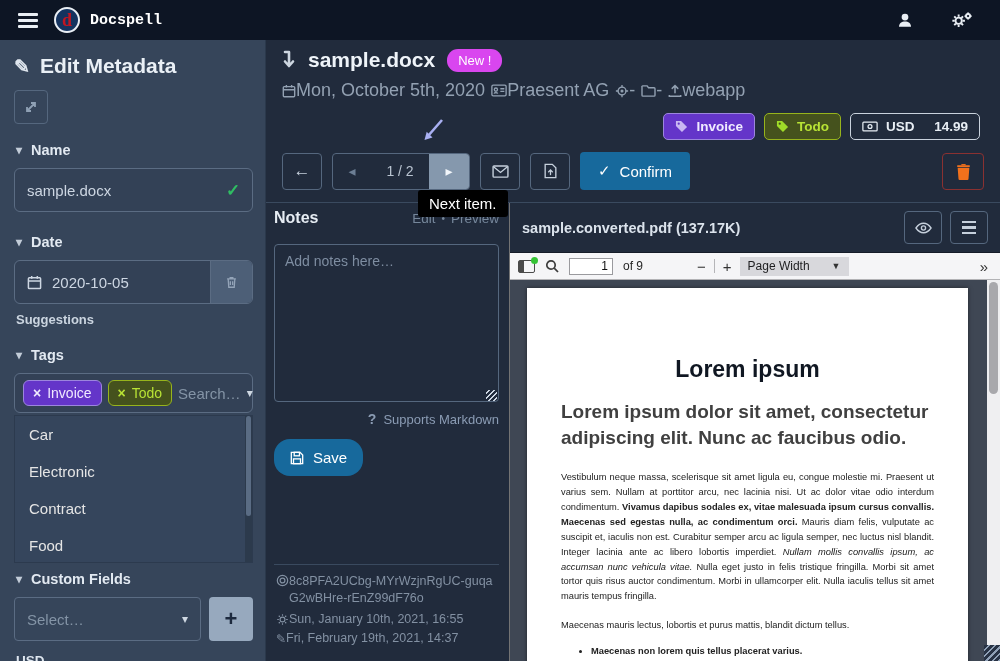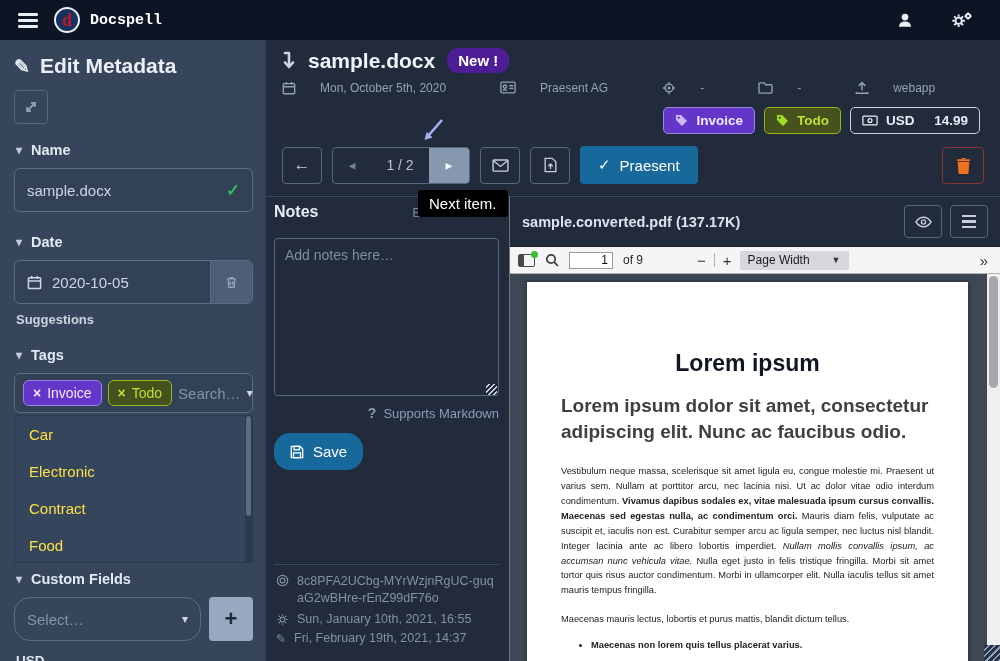--- a/index.html
+++ b/index.html
@@ -43,37 +43,37 @@
   .date-trash { width:42px; background:#4d5f77; border-left:1px solid #5b6c83; display:flex; align-items:center; justify-content:center; color:#94a4b8; cursor:pointer; }
   .suggestions { font-weight:bold; font-size:13px; color:#cbd5e0; margin:8px 2px 0; }
   .tags-box { padding:6px 8px; display:flex; align-items:center; gap:6px; }
   .chip { display:flex; align-items:center; gap:6px; border-radius:6px; padding:4px 9px; font-size:14px; cursor:pointer; }
   .chip-x { font-weight:bold; }
   .chip-invoice { background:#6435c9; border:1px solid #9c85dd; color:#f0eaff; }
   .chip-todo { background:#45521d; border:1px solid #97b41c; color:#b8e335; }
   .tags-search { color:#8494a6; font-size:15px; flex:1; }
   .tags-caret { color:#cfd8e2; font-size:12px; }
   .dropdown { margin:2px 0 0 0; border:1px solid #2c3a4e; background:#35455c; height:148px; overflow:hidden; position:relative; }
-  .dropdown .opt { padding:10px 14px; color:#fde047; font-size:15px; cursor:pointer; }
+  .dropdown .opt { padding:10px 14px; color:#e5e5e5; font-size:15px; cursor:pointer; }
   .dd-scroll { position:absolute; right:0; top:0; bottom:0; width:7px; background:#2c3a4c; }
   .dd-thumb2 { position:absolute; top:0; left:1px; right:1px; height:100px; background:#5a6c84; border-radius:3px; }
   .cf-row { display:flex; gap:8px; align-items:stretch; }
-  .cf-select { flex:1; height:44px; border:1px solid #5b6c83; border-radius:16px; display:flex; align-items:center; padding:0 12px; color:#8494a6; font-size:15px; cursor:pointer; }
+  .cf-select { flex:1; height:44px; border:1px solid #5b6c83; border-radius:4px; display:flex; align-items:center; padding:0 12px; color:#8494a6; font-size:15px; cursor:pointer; }
   .cf-select .tags-caret { margin-left:auto; }
   .cf-add { width:44px; border-radius:4px; background:#97a9be; color:#1d2a3e; font-size:22px; font-weight:bold; display:flex; align-items:center; justify-content:center; cursor:pointer; }
   .cf-label { font-weight:bold; font-size:13.5px; color:#dee6ef; margin:12px 2px 6px; }
 
   
   .main { flex:1; display:flex; flex-direction:column; position:relative; min-width:0; }
   .item-head { padding:8px 16px 0; }
   .title-row { display:flex; align-items:center; gap:12px; }
   .down-arrow { color:#cdd6e0; }
   .item-title { font-size:21px; font-weight:bold; color:#eff4f9; }
-  .new-badge { background:#4c1d95; color:#fff; font-weight:bold; font-size:15px; padding:4px 11px; border-radius:11px; cursor:pointer; }
-  .meta-row { display:flex; gap:24px; color:#93a1b2; font-size:12px; margin-top:8px; flex-wrap:nowrap; }
+  .new-badge { background:#d946ef; color:#fff; font-weight:normal; font-size:13px; padding:4px 11px; border-radius:11px; cursor:pointer; }
+  .meta-row { display:flex; align-items:center; gap:0; color:#93a1b2; font-size:18px; margin-top:8px; flex-wrap:nowrap; }
   .meta-row .mi { color:#93a1b2; }
   .meta-sep { width:6px; }
   .badge-row { display:flex; justify-content:flex-end; gap:9px; margin-top:12px; padding-right:4px; }
   .badge { display:flex; align-items:center; gap:8px; border-radius:5px; padding:5px 11px; font-size:13.5px; font-weight:bold; cursor:pointer; }
   .badge-invoice { background:#6435c9; border:1px solid #9c85dd; color:#f0ecff; }
   .badge-todo { background:#45521d; border:1px solid #97b41c; color:#b8e335; }
   .badge-usd { background:transparent; border:1px solid #c9d2dd; color:#e8eef4; }
 
   .toolbar-row { display:flex; align-items:center; gap:10px; padding:12px 16px 12px; }
   .tbtn { height:37px; min-width:40px; border:1px solid #55677e; border-radius:4px; background:transparent;
@@ -101,21 +101,21 @@
               resize:none; color:#cdd6e2; font-family:inherit; font-size:14px; padding:8px 10px; outline:none; }
   .notes-ta::placeholder { color:#7e8da1; }
   .ta-grip { position:absolute; right:2px; bottom:4px; width:11px; height:11px;
              background:repeating-linear-gradient(135deg, transparent 0 2px, #cdd6e2 2px 3.5px); }
   .md-hint { display:flex; justify-content:flex-end; gap:7px; color:#8b9cb4; font-size:13px; margin-top:6px; align-items:center; }
   .md-q { font-weight:bold; font-size:14px; }
   .save-btn { margin-top:12px; align-self:flex-start; height:37px; background:#17699c; border:0; border-radius:16px;
               color:#fff; font-size:15px; display:flex; align-items:center; gap:9px; padding:0 16px; cursor:pointer; font-family:inherit; }
   .notes-spacer { flex:1; }
   .meta-block { border-top:1px solid #3a4a5f; padding:8px 2px 4px; font-size:12.5px; color:#8391a3; }
-  .meta-line { display:flex; gap:8px; margin-bottom:5px; align-items:flex-start; }
+  .meta-line { display:flex; margin-bottom:5px; align-items:flex-start; }
   .meta-line .mi { flex-shrink:0; margin-top:1px; color:#8391a3; }
   .meta-id { word-break:break-all; line-height:1.35; }
 
   
   .pdf-panel { flex:1; display:flex; flex-direction:column; min-width:0; }
   .pdf-head { display:flex; align-items:center; gap:8px; padding:8px 12px; }
   .pdf-head-title { font-weight:bold; font-size:14.5px; color:#dbe3ec; flex:1; }
   .pdf-hbtn { height:33px; width:38px; border:1px solid #55677e; border-radius:4px; color:#c6d0dc;
               display:flex; align-items:center; justify-content:center; cursor:pointer; }
   .bars { display:flex; flex-direction:column; gap:3px; }
@@ -355,21 +355,21 @@
         </svg>
       </div>
       <div class="tbtn">
         <svg width="13" height="16" viewBox="0 0 14 18" fill="none" stroke="currentColor" stroke-width="1.5">
           <path d="M1 1.5h8L13 5.5v11H1z"></path>
             <path d="M7 13V8M4.8 10 7 7.8 9.2 10" stroke-linecap="round"></path>
         </svg>
       </div>
       <button class="confirm-btn">
         <span>✓</span>
-        <span>Praesent</span>
+        <span>Confirm</span>
       </button>
       <div class="tb-spacer"></div>
       <div class="trash-btn">
         <svg width="15" height="17" viewBox="0 0 14 16" fill="currentColor">
           <path d="M1.5 4.5h11l-.8 10.5a1 1 0 01-1 .9H3.3a1 1 0 01-1-.9z"></path>
             <rect x="1" y="2.2" width="12" height="1.6" rx=".4"></rect>
             <path d="M5 2.2V1h4v1.2z"></path>
         </svg>
       </div>
     </div>

